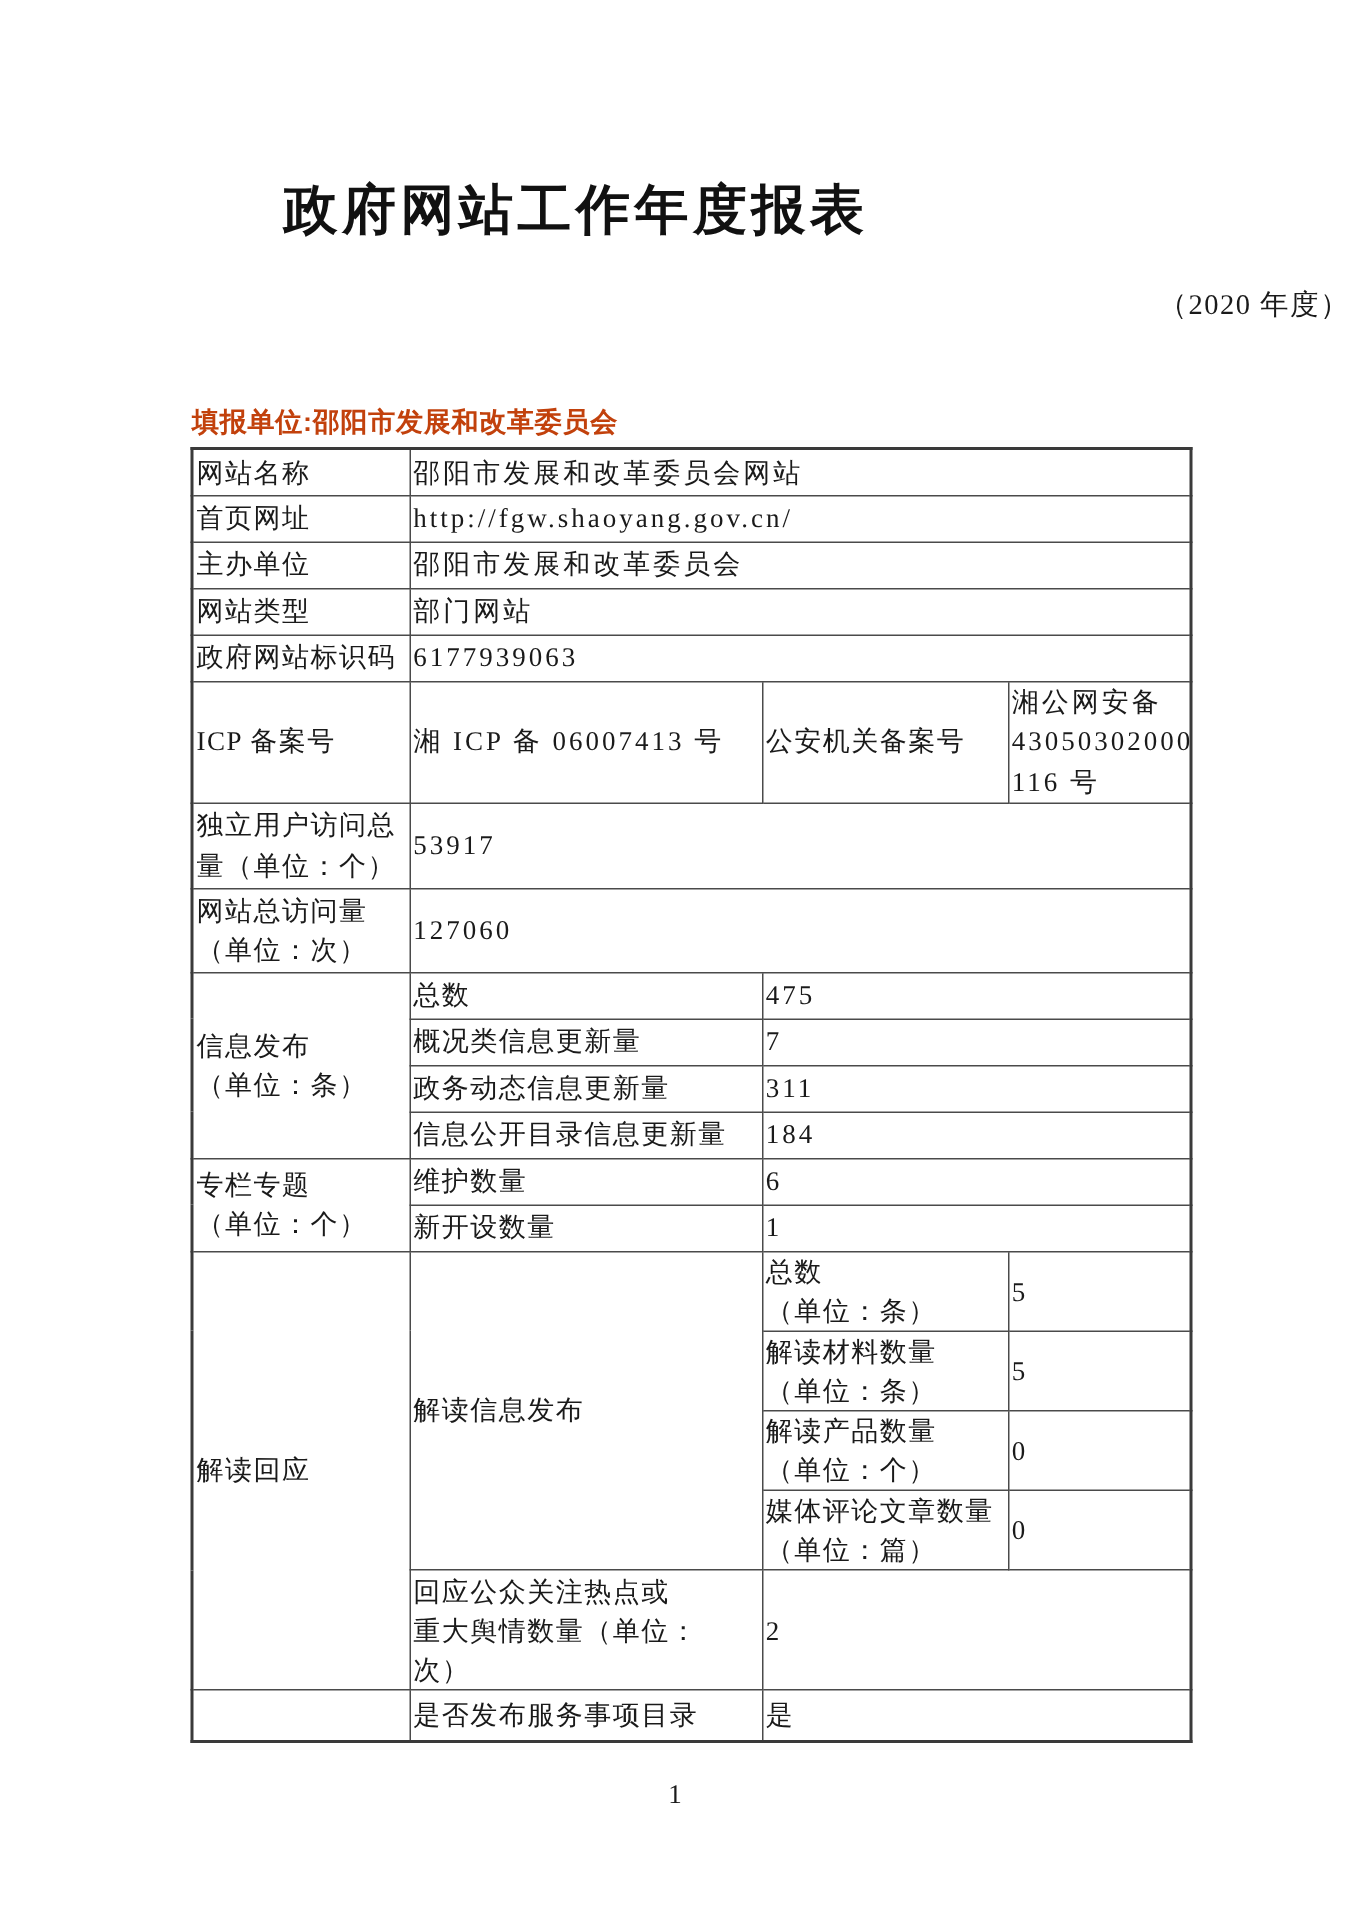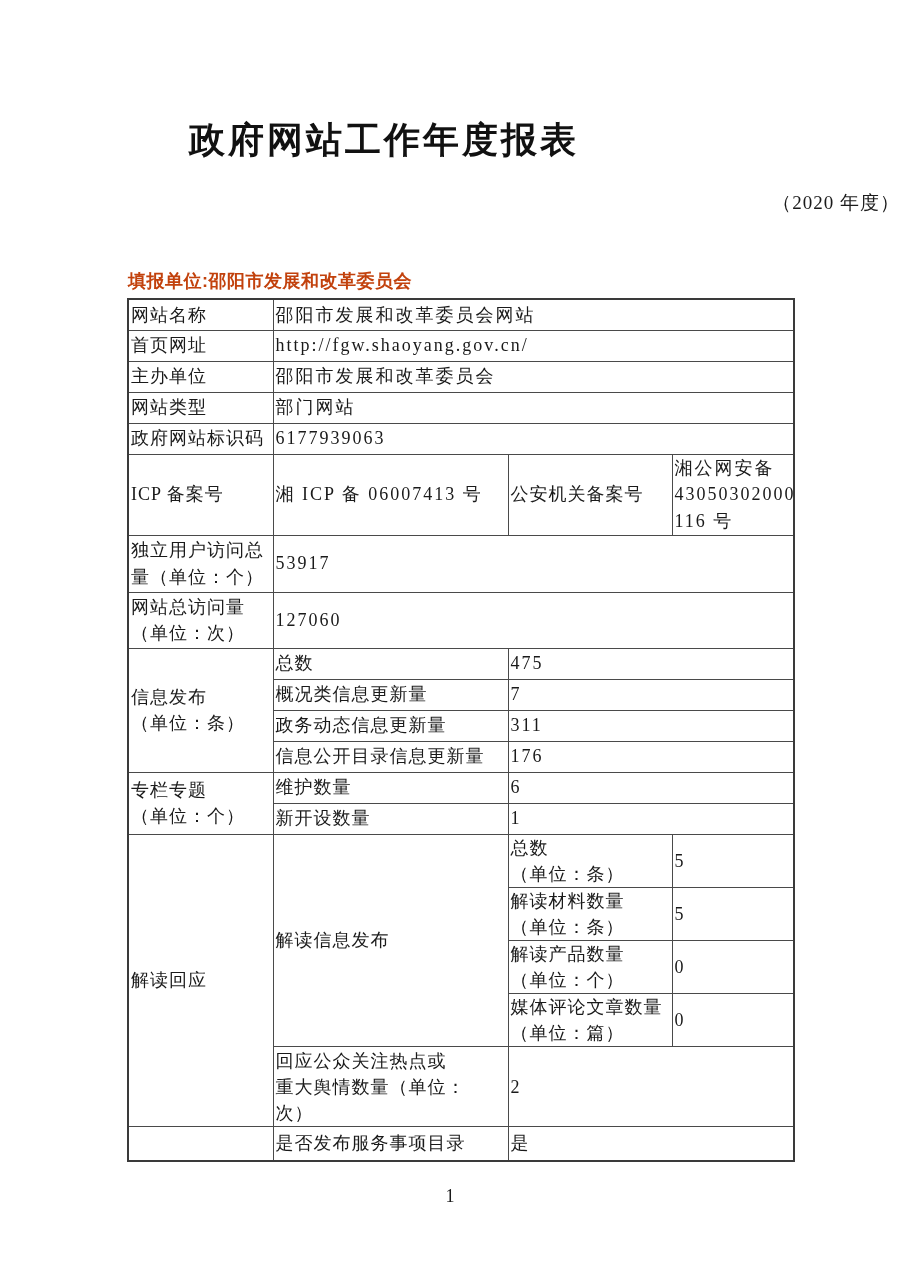--- a/index.html
+++ b/index.html
@@ -162,21 +162,21 @@
     <tr class="h31">
       <td class="lbl">概况类信息更新量</td>
       <td class="val" colspan="2">7</td>
     </tr>
     <tr class="h31">
       <td class="lbl">政务动态信息更新量</td>
       <td class="val" colspan="2">311</td>
     </tr>
     <tr class="h31">
       <td class="lbl">信息公开目录信息更新量</td>
-      <td class="val" colspan="2">176</td>
+      <td class="val" colspan="2">184</td>
     </tr>
 
     <tr class="h31">
       <td class="lbl" rowspan="2">专栏专题
 （单位：个）</td>
       <td class="lbl">维护数量</td>
       <td class="val" colspan="2">6</td>
     </tr>
     <tr class="h31">
       <td class="lbl">新开设数量</td>

